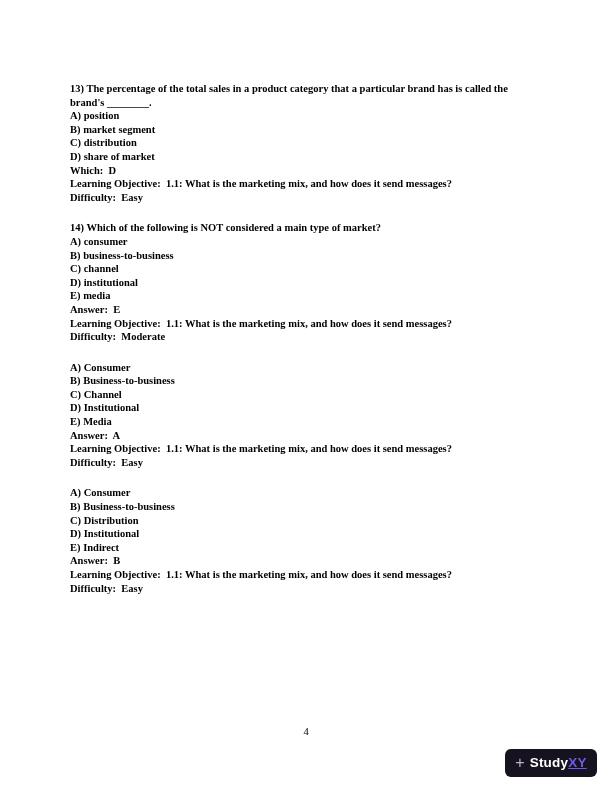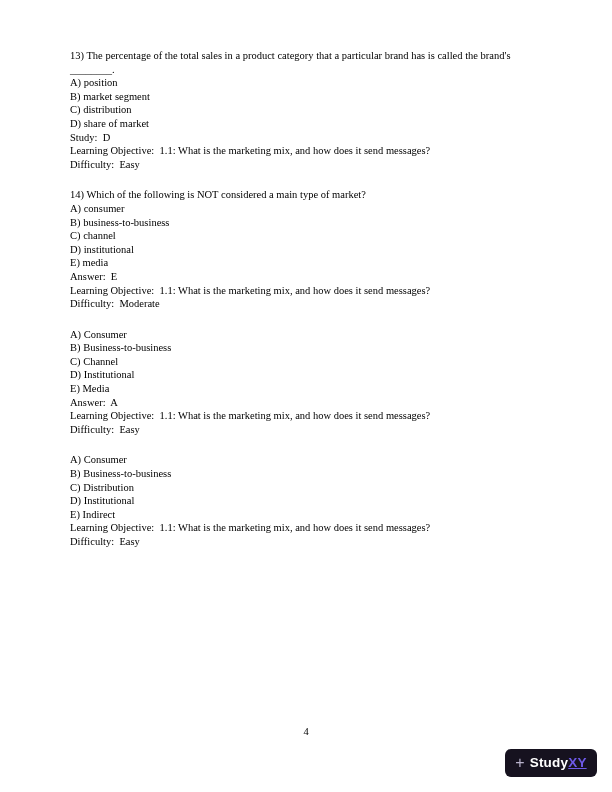--- a/index.html
+++ b/index.html
@@ -11,24 +11,25 @@
     width: 612px;
     height: 792px;
     position: relative;
     font-family: "Liberation Serif", serif;
     color: #000000;
     overflow: hidden;
   }
   .content {
     position: absolute;
     left: 70px;
-    top: 49px;
+    top: 82px;
     width: 474px;
     font-size: 10.5px;
     line-height: 13.6px;
+    font-weight: bold;
   }
   .question-block {
     margin: 0 0 17px 0;
   }
   .line {
     margin: 0;
     white-space: pre-wrap;
   }
   .page-number {
     position: absolute;
@@ -74,21 +75,21 @@
 <body>
 
 <div class="content">
 
   <section class="question-block">
     <p class="line">13) The percentage of the total sales in a product category that a particular brand has is called the brand's ________.</p>
     <p class="line">A) position</p>
     <p class="line">B) market segment</p>
     <p class="line">C) distribution</p>
     <p class="line">D) share of market</p>
-    <p class="line">Study:  D</p>
+    <p class="line">Which:  D</p>
     <p class="line">Learning Objective:  1.1: What is the marketing mix, and how does it send messages?</p>
     <p class="line">Difficulty:  Easy</p>
   </section>
 
   <section class="question-block">
     <p class="line">14) Which of the following is NOT considered a main type of market?</p>
     <p class="line">A) consumer</p>
     <p class="line">B) business-to-business</p>
     <p class="line">C) channel</p>
     <p class="line">D) institutional</p>
@@ -108,20 +109,21 @@
     <p class="line">Learning Objective:  1.1: What is the marketing mix, and how does it send messages?</p>
     <p class="line">Difficulty:  Easy</p>
   </section>
 
   <section class="question-block">
     <p class="line">A) Consumer</p>
     <p class="line">B) Business-to-business</p>
     <p class="line">C) Distribution</p>
     <p class="line">D) Institutional</p>
     <p class="line">E) Indirect</p>
+    <p class="line">Answer:  B</p>
     <p class="line">Learning Objective:  1.1: What is the marketing mix, and how does it send messages?</p>
     <p class="line">Difficulty:  Easy</p>
   </section>
 
 </div>
 
 <div class="page-number">4</div>
 
 <div class="logo-badge">
   <span class="logo-plus">+</span>

